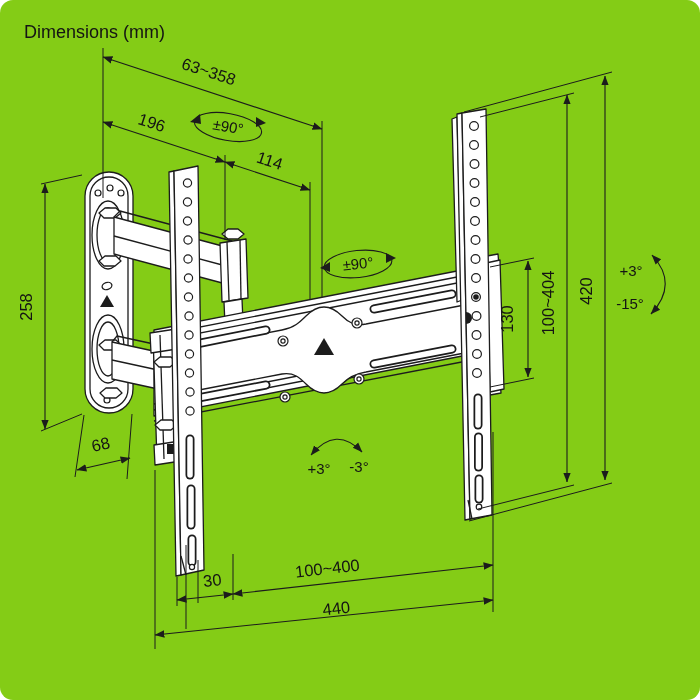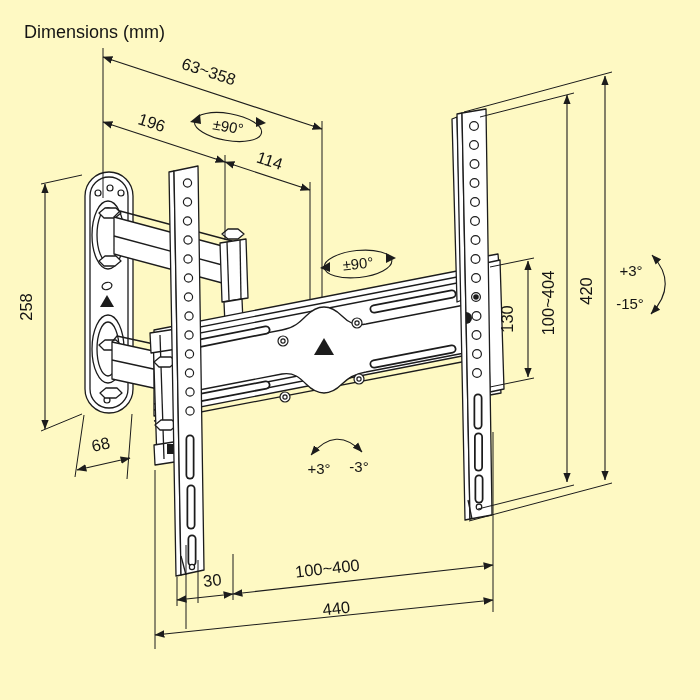--- a/index.html
+++ b/index.html
@@ -1,17 +1,17 @@
 <!DOCTYPE html>
 <html><head>
 <meta charset="utf-8">
 <style>
   html,body{margin:0;padding:0;background:#ffffff;}
-  .stage{width:700px;height:700px;position:relative;background:#fef9c3;overflow:hidden;
-         font-family:"Liberation Sans", sans-serif;}
+  .stage{width:700px;height:700px;position:relative;background:#84cc16;overflow:hidden;
+         font-family:"Liberation Sans", sans-serif;border-radius:13px;}
   svg{display:block;}
   .ln{stroke:#1c1c1c;stroke-width:1.3;fill:none;stroke-linejoin:round;}
   .wh{fill:#ffffff;stroke:#1c1c1c;stroke-width:1.3;stroke-linejoin:round;}
   .dim{stroke:#1c1c1c;stroke-width:1.1;fill:none;}
   .ext{stroke:#1c1c1c;stroke-width:1.0;fill:none;}
   .hole{fill:#ffffff;stroke:#1c1c1c;stroke-width:1.2;}
   .slotb{stroke:#1c1c1c;stroke-width:9;stroke-linecap:round;fill:none;}
   .slotw{stroke:#ffffff;stroke-width:5.5;stroke-linecap:round;fill:none;}
   .blk{fill:#1c1c1c;stroke:none;}
   text{fill:#141414;font-family:"Liberation Sans", sans-serif;}

